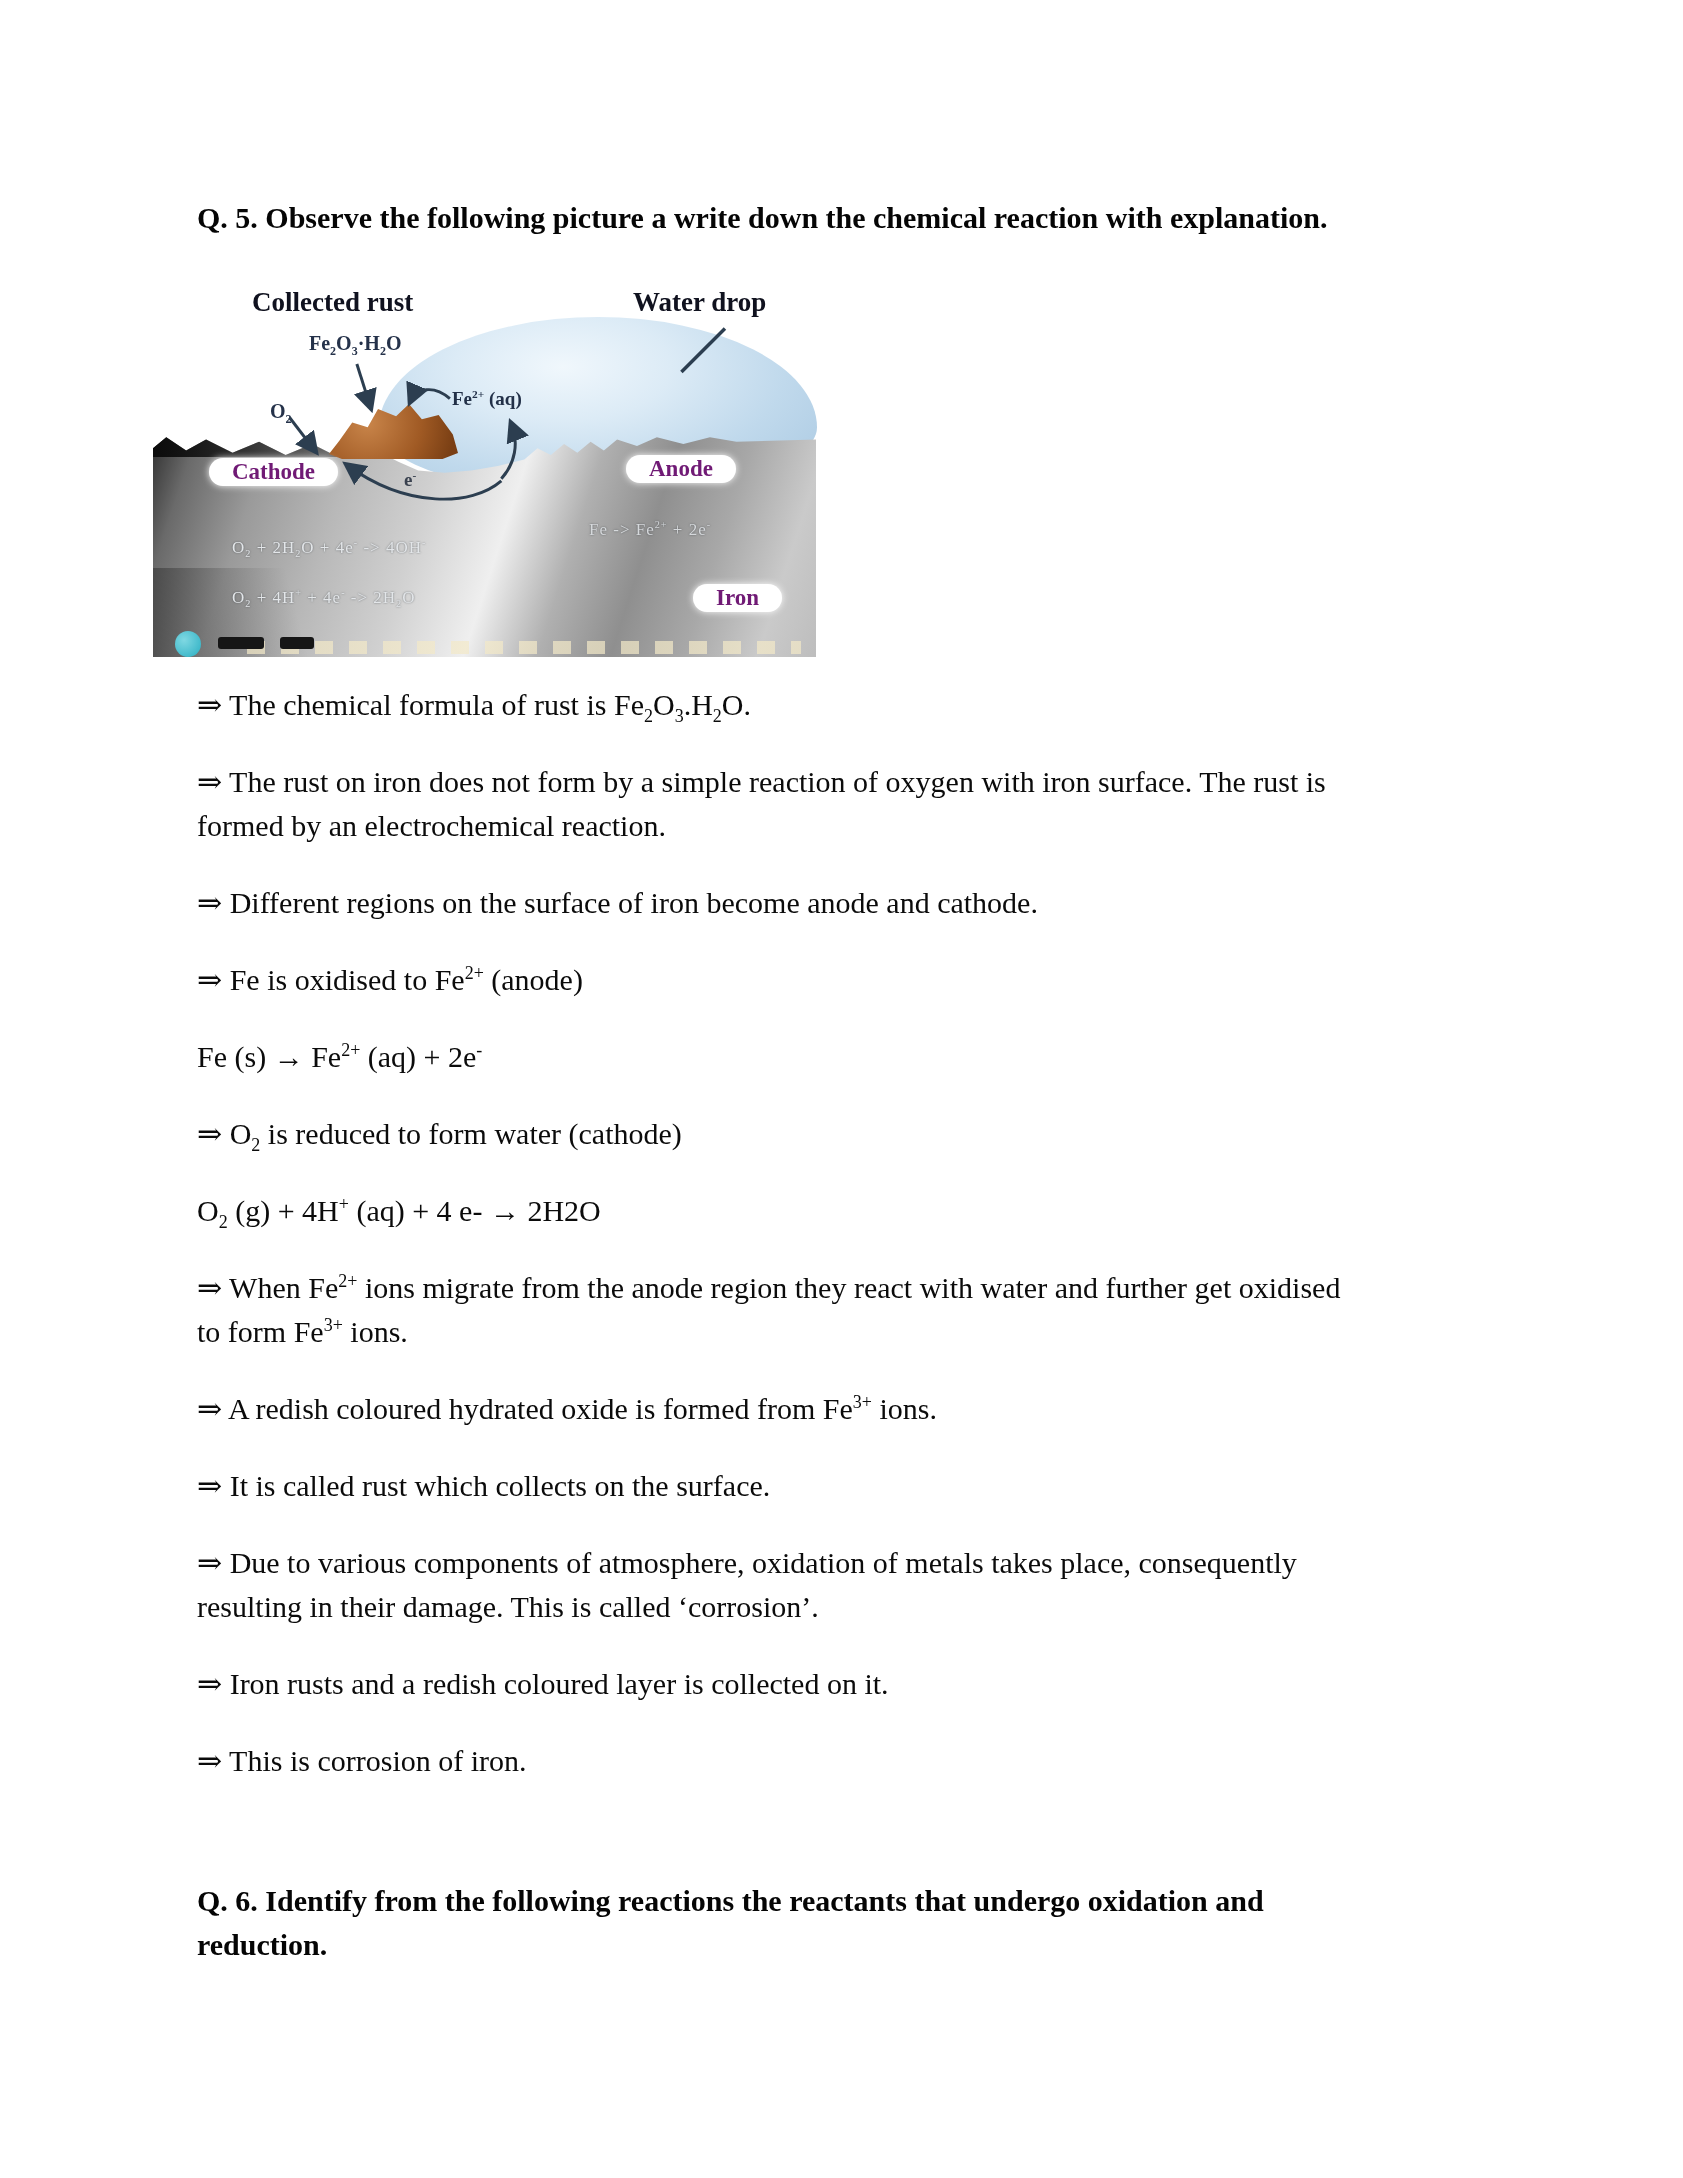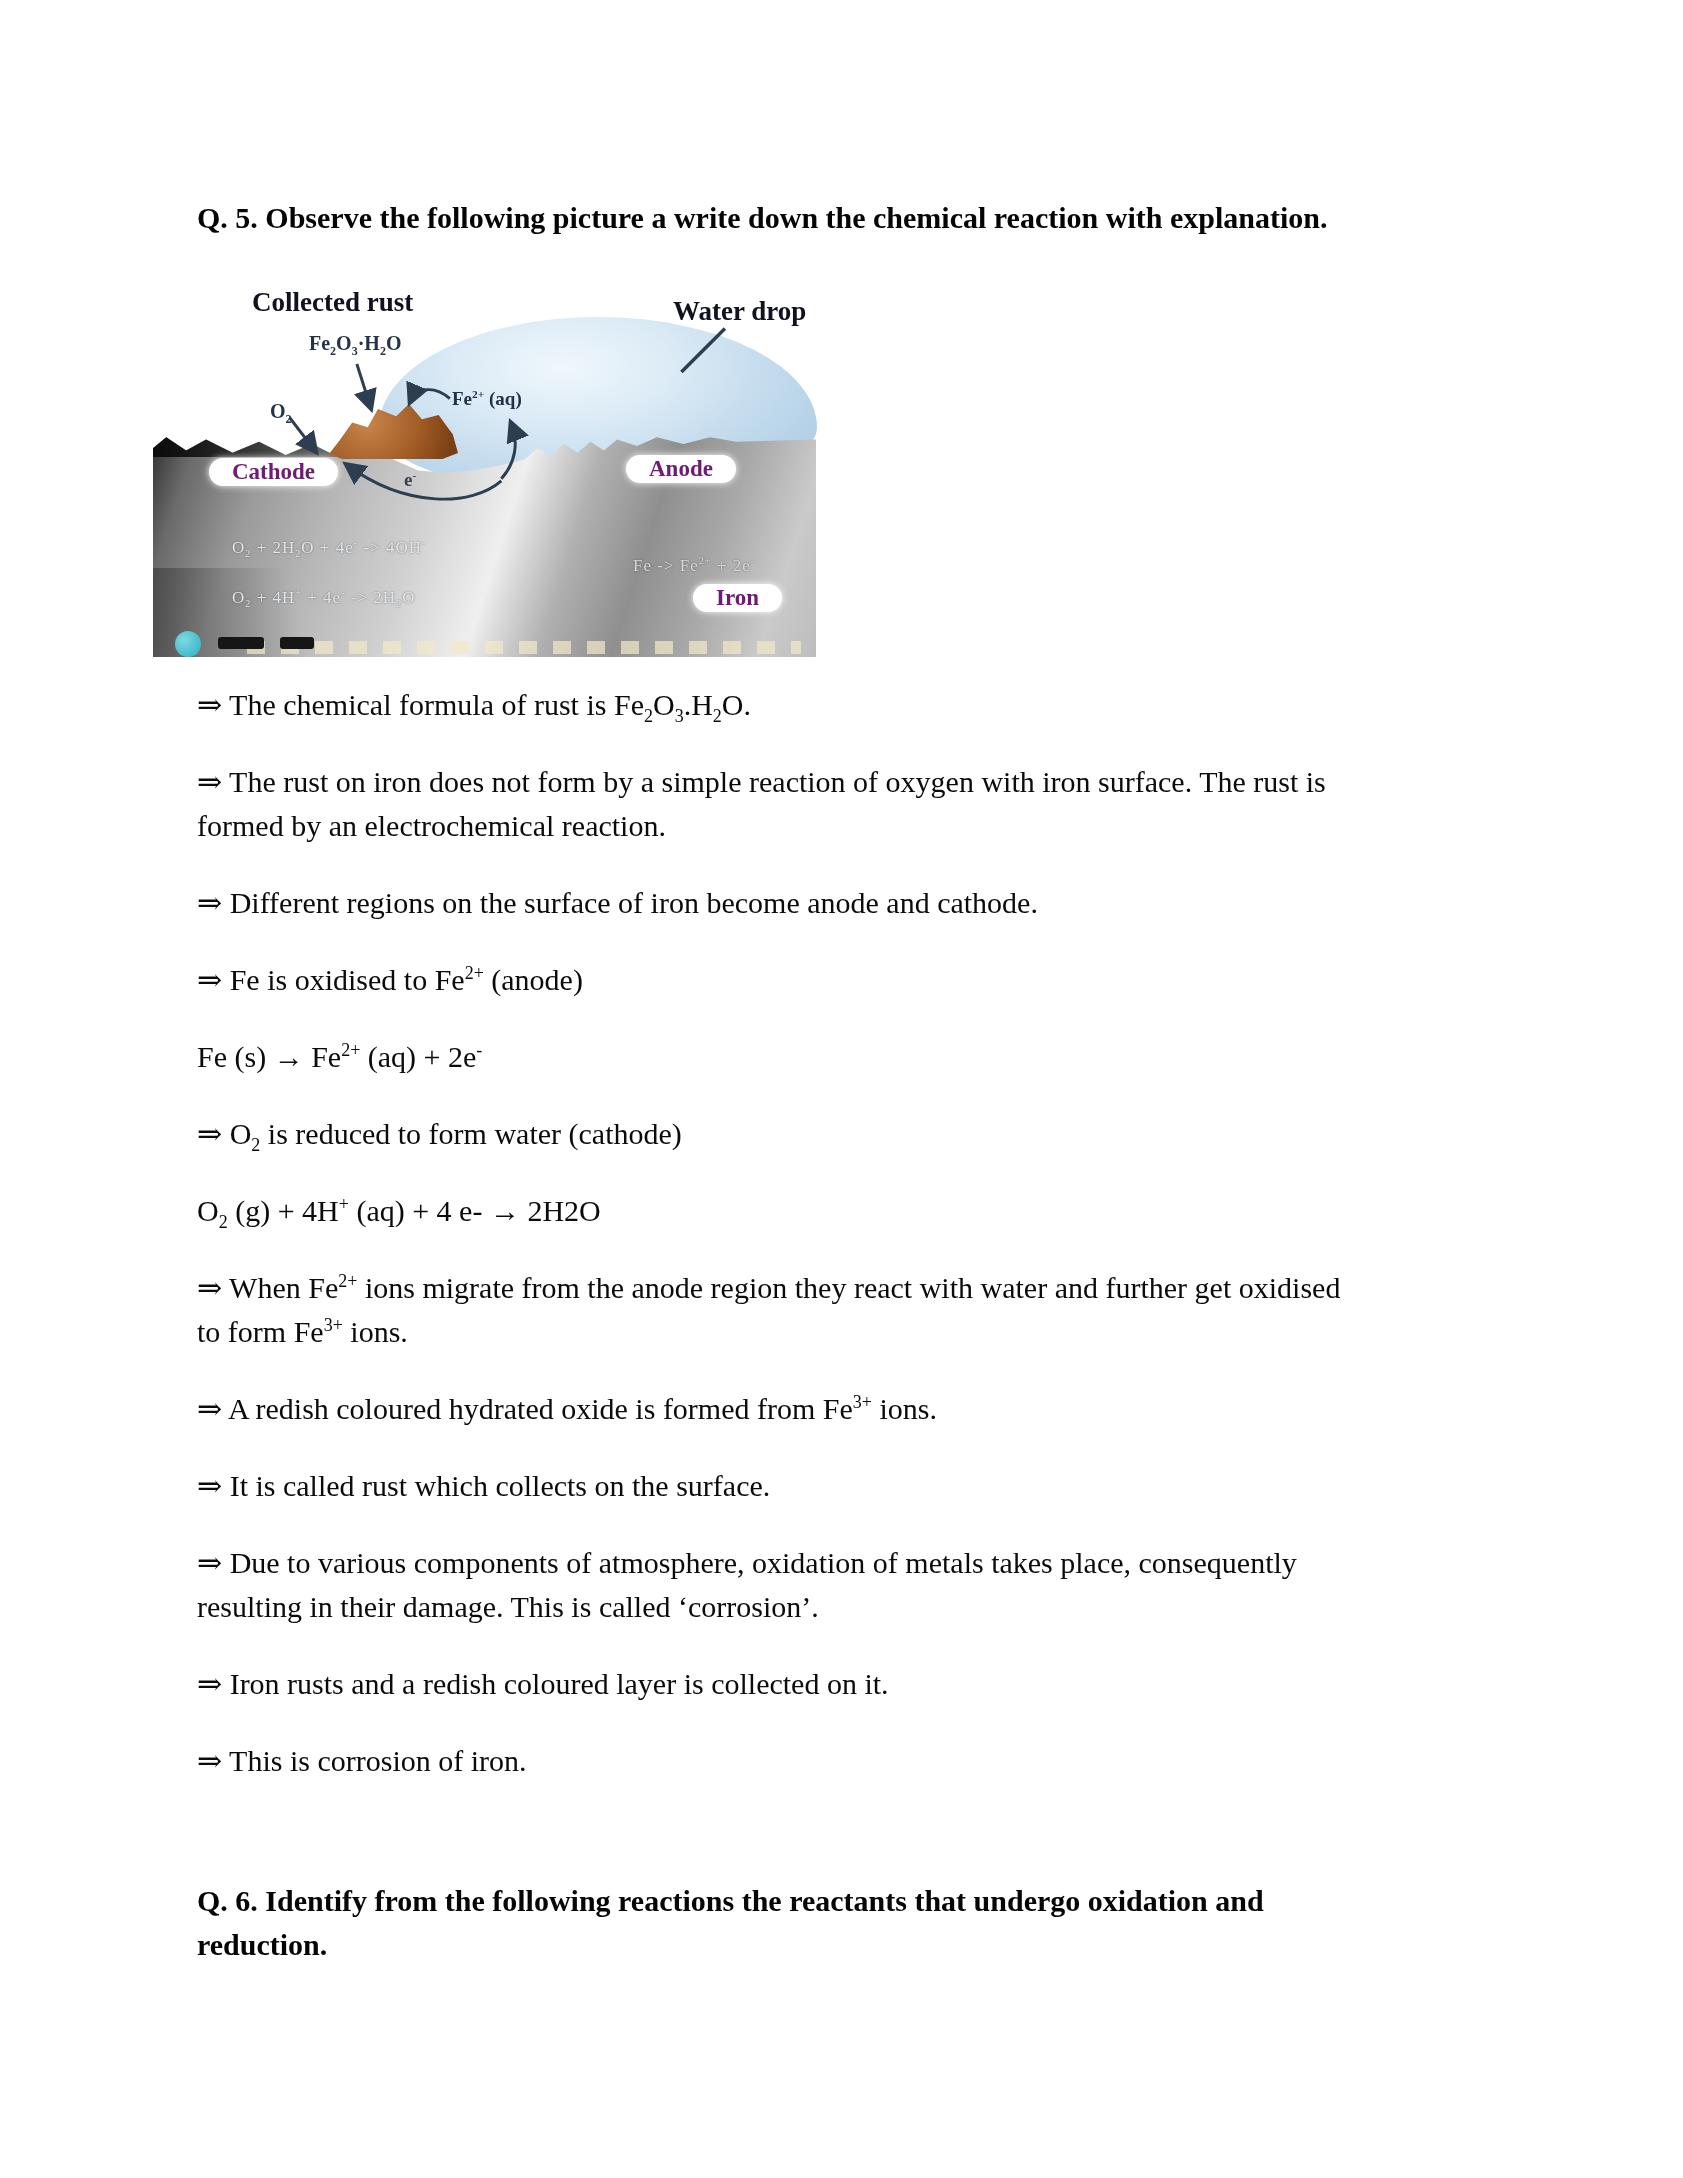--- a/index.html
+++ b/index.html
@@ -78,32 +78,32 @@
 <div class="page">
 
   <div class="q-title">Q. 5. Observe the following picture a write down the chemical reaction with explanation.</div>
 
   <div class="diagram">
     <div class="waterdrop"></div>
     <div class="surface"></div>
     <div class="rust"></div>
 
     <div class="lbl-big" style="left:99px; top:18px;">Collected rust</div>
-    <div class="lbl-big" style="left:520px; top:18px;margin-top:9px;">Water drop</div>
+    <div class="lbl-big" style="left:480px; top:18px;">Water drop</div>
     <div class="lbl-sm" style="left:156px; top:63px;"><span>Fe</span><sub>2</sub><span>O</span><sub>3</sub><span>·H</span><sub>2</sub><span>O</span></div>
     <div class="lbl-sm" style="left:117px; top:131px;"><span>O</span><sub>2</sub></div>
     <div class="lbl-fe" style="left:299px; top:119px;"><span>Fe</span><sup>2+</sup><span> (aq)</span></div>
     <div class="lbl-e" style="left:251px; top:200px;"><span>e</span><sup>-</sup></div>
 
     <div class="tag" style="left:56px; top:189px;">Cathode</div>
     <div class="tag" style="left:473px; top:186px;text-align:right;">Anode</div>
     <div class="tag" style="left:540px; top:315px;">Iron</div>
 
     <div class="eq" style="left:79px; top:269px;"><span>O</span><sub>2</sub><span> + 2H</span><sub>2</sub><span>O + 4e</span><sup>-</sup><span> -&gt; 4OH</span><sup>-</sup></div>
-    <div class="eq eq-anode" style="left:436px; top:287px;margin-left:44px;"><span>Fe -&gt; Fe</span><sup>2+</sup><span> + 2e</span><sup>-</sup></div>
+    <div class="eq eq-anode" style="left:436px; top:251px;"><span>Fe -&gt; Fe</span><sup>2+</sup><span> + 2e</span><sup>-</sup></div>
     <div class="eq" style="left:79px; top:319px;"><span>O</span><sub>2</sub><span> + 4H</span><sup>+</sup><span> + 4e</span><sup>-</sup><span> -&gt; 2H</span><sub>2</sub><span>O</span></div>
 
     <svg class="arrows" width="663" height="388" viewBox="0 0 670 392">
       <defs>
         <marker id="ah" markerWidth="8" markerHeight="8" refX="6" refY="4" orient="auto">
           <path d="M0,0 L8,4 L0,8 z" fill="#2c3e50"></path>
         </marker>
       </defs>
       <path d="M578,60 L534,104" stroke="#2c3e50" stroke-width="3.5" fill="none"></path>
       <path d="M206,96 L220,140" stroke="#2c3e50" stroke-width="3" fill="none" marker-end="url(#ah)"></path>

